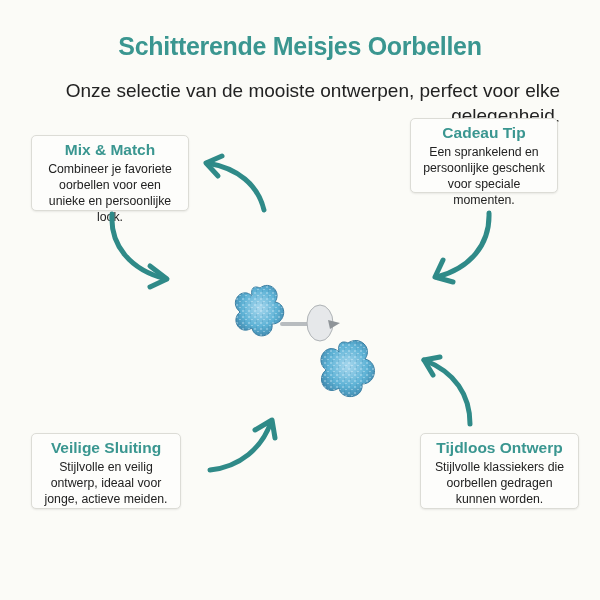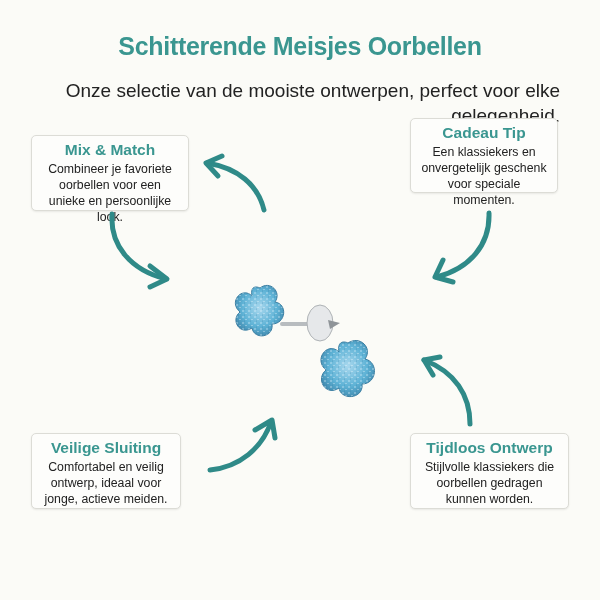--- a/index.html
+++ b/index.html
@@ -36,29 +36,29 @@
 <div class="title">Schitterende Meisjes Oorbellen</div>
 <div class="subtitle">Onze selectie van de mooiste ontwerpen, perfect voor elke gelegenheid.</div>
 
 <div class="card" style="left:31px;top:135px;width:158px;height:76px;">
   <div class="ct">Mix &amp; Match</div>
   <div class="cd" style="padding:0 8px;">Combineer je favoriete oorbellen voor een unieke en persoonlijke look.</div>
 </div>
 
 <div class="card" style="left:410px;top:118px;width:148px;height:75px;">
   <div class="ct">Cadeau Tip</div>
-  <div class="cd" style="padding:0 6px;">Een klassiekers en onvergetelijk geschenk voor speciale momenten.</div>
+  <div class="cd" style="padding:0 6px;">Een sprankelend en persoonlijke geschenk voor speciale momenten.</div>
 </div>
 
 <div class="card" style="left:31px;top:433px;width:150px;height:76px;">
   <div class="ct">Veilige Sluiting</div>
-  <div class="cd" style="padding:0 6px;">Comfortabel en veilig ontwerp, ideaal voor jonge, actieve meiden.</div>
+  <div class="cd" style="padding:0 6px;">Stijlvolle en veilig ontwerp, ideaal voor jonge, actieve meiden.</div>
 </div>
 
-<div class="card" style="left:410px;top:433px;width:159px;height:76px;">
+<div class="card" style="left:420px;top:433px;width:159px;height:76px;">
   <div class="ct">Tijdloos Ontwerp</div>
   <div class="cd" style="padding:0 6px;">Stijlvolle klassiekers die oorbellen gedragen kunnen worden.</div>
 </div>
 
 <svg class="arrows" viewBox="0 0 600 600">
   <g fill="none" stroke="#2f8a88" stroke-width="5" stroke-linecap="round" stroke-linejoin="round">
 
     <g>
       <path d="M264 210 C 258 185, 238 168, 207 163"></path>
       <path d="M222 156 L 206 163 L 218 176"></path>

